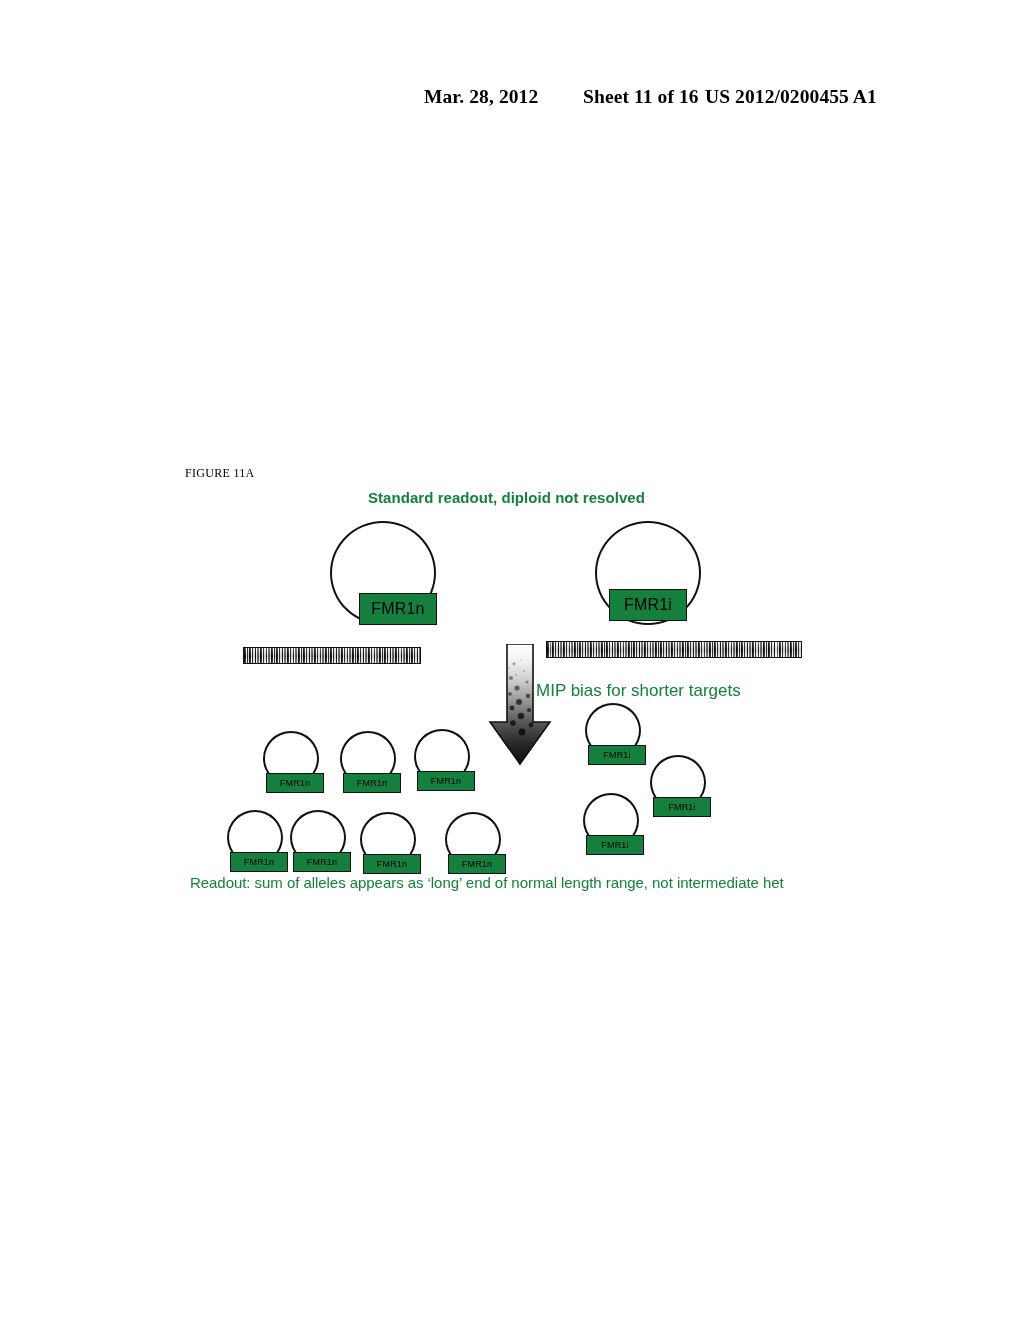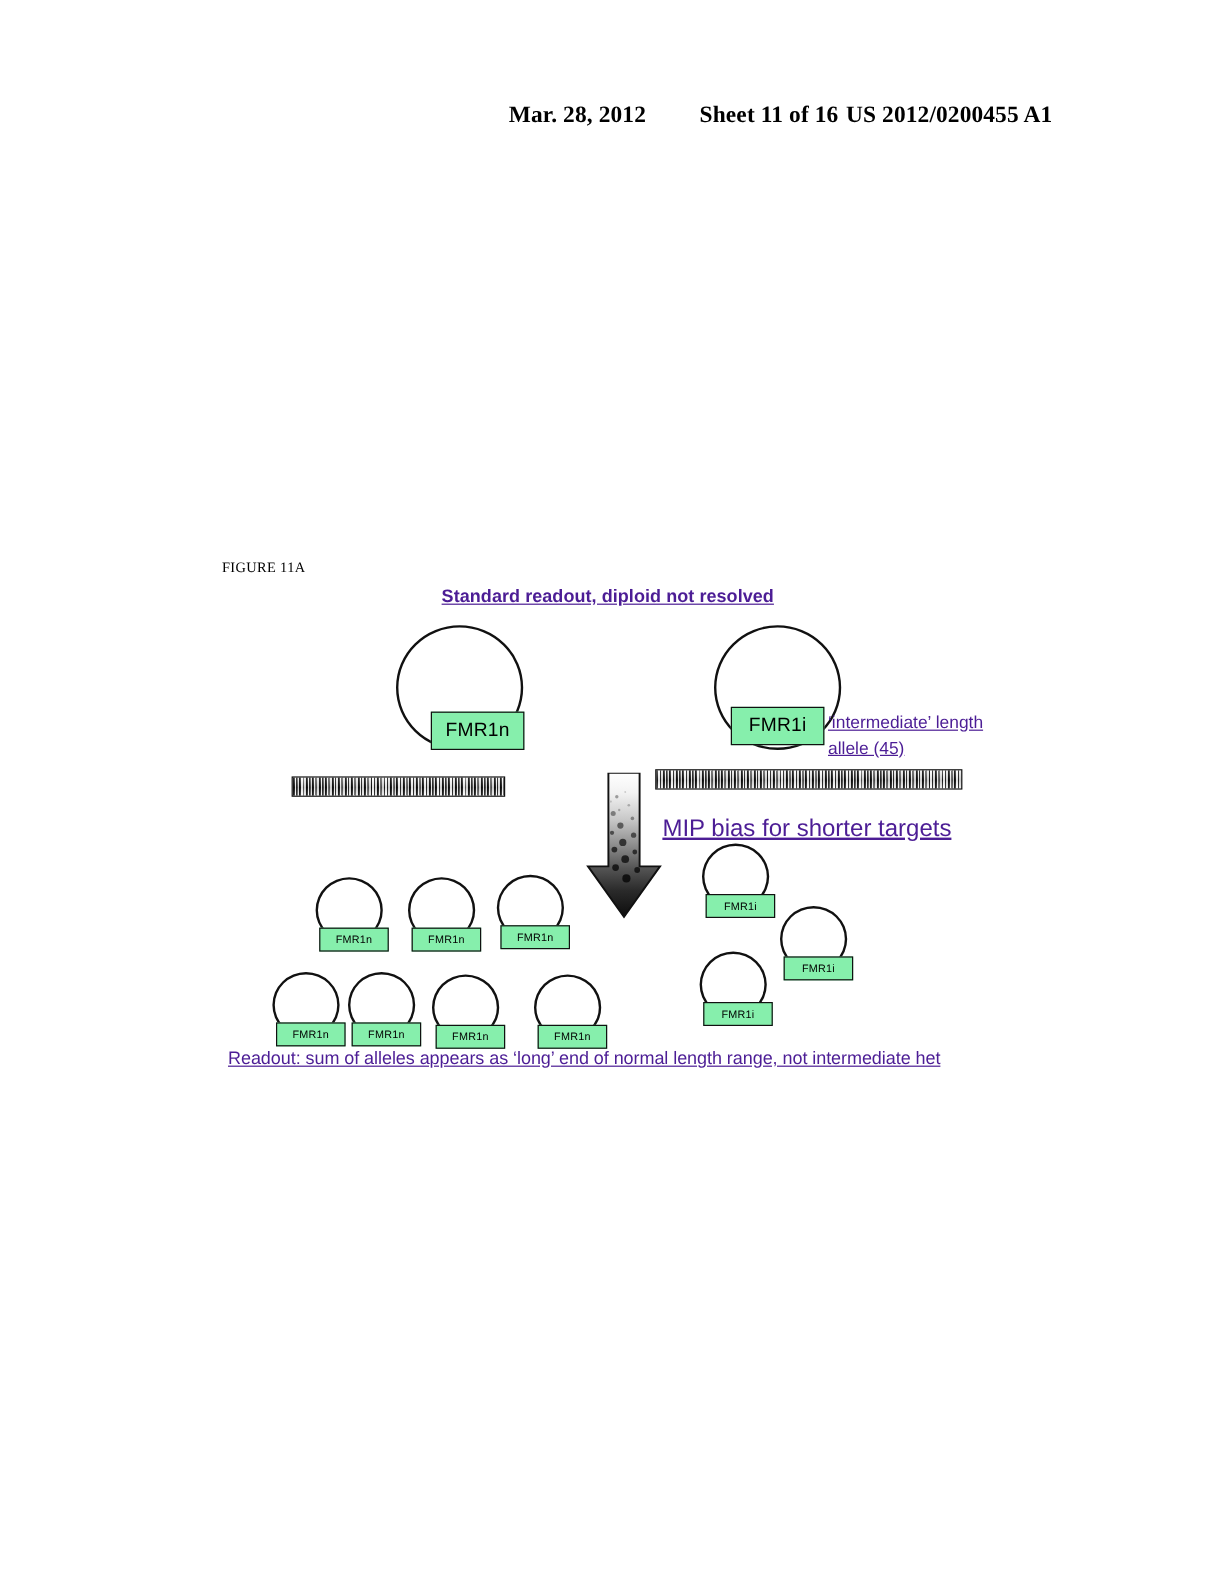--- a/index.html
+++ b/index.html
@@ -53,23 +53,22 @@
     top: 0;
     width: 1024px;
     height: 1320px;
   }
 
   .ftext {
     position: absolute;
     font-family: "Liberation Sans", sans-serif;
     font-size: 14.5px;
     line-height: 18px;
-    color: #4c1d95;
+    color: #15803d;
     white-space: nowrap;
-    text-decoration: underline;
   }
   .ftext.bold { font-weight: bold; }
   .ftext.wrap { white-space: normal; }
 
   #title-standard-readout {
     left: 368px;
     top: 489px;
     font-size: 15px;
     font-weight: bold;
     letter-spacing: 0.05px;
@@ -82,23 +81,23 @@
     line-height: 21px;
   }
   #label-intermediate-allele {
     left: 690px;
     top: 593px;
     width: 140px;
     white-space: normal;
     line-height: 21px;
   }
   #label-mip-bias {
-    left: 552px;
+    left: 536px;
     top: 682px;
-    font-size: 20px;
+    font-size: 17px;
   }
   #caption-readout {
     left: 190px;
     top: 874px;
     font-size: 15px;
     letter-spacing: -0.05px;
   }
 
   
   .loop {
@@ -110,21 +109,21 @@
     top: 0;
     border: 2px solid #111111;
     border-radius: 50%;
     box-sizing: border-box;
     background: #ffffff;
   }
   .loop .allele-box {
     position: absolute;
     box-sizing: border-box;
     border: 1.6px solid #111111;
-    background: #86efac;
+    background: #15803d;
     text-align: center;
     font-family: "Liberation Sans", sans-serif;
     color: #000000;
     display: flex;
     align-items: center;
     justify-content: center;
     white-space: nowrap;
   }
 
   
@@ -210,21 +209,20 @@
     </div>
 
 
     <div class="repeat-bar" id="normal-repeat-bar" style="left:243px; top:647px; width:178px; height:17px;"></div>
 
     <div class="loop big" style="left:595px; top:521px; width:106px; height:136px;">
       <div class="ring"></div>
       <div class="allele-box" style="left:14px; top:68px;">FMR1i</div>
     </div>
 
-    <div class="ftext wrap" id="label-intermediate-allele">‘intermediate’ length allele (45)</div>
 
     <div class="repeat-bar" id="intermediate-repeat-bar" style="left:546px; top:641px; width:256px; height:17px;"></div>
 
     <div id="mip-arrow">
       <svg width="64" height="122" viewBox="0 0 64 122" xmlns="http://www.w3.org/2000/svg">
         <defs>
           <linearGradient id="arrowGrad" x1="0" y1="0" x2="0" y2="1">
             <stop offset="0%" stop-color="#ffffff"></stop>
             <stop offset="14%" stop-color="#f2f2f2"></stop>
             <stop offset="32%" stop-color="#c9c9c9"></stop>

